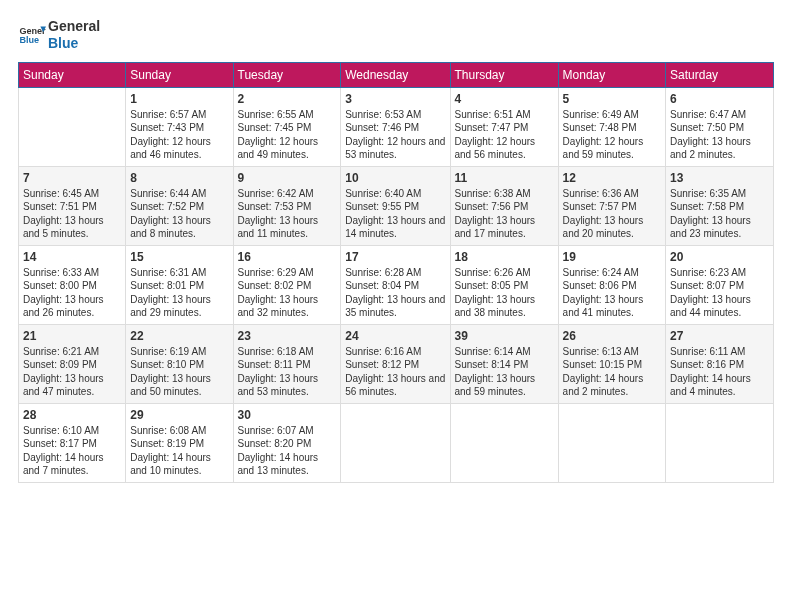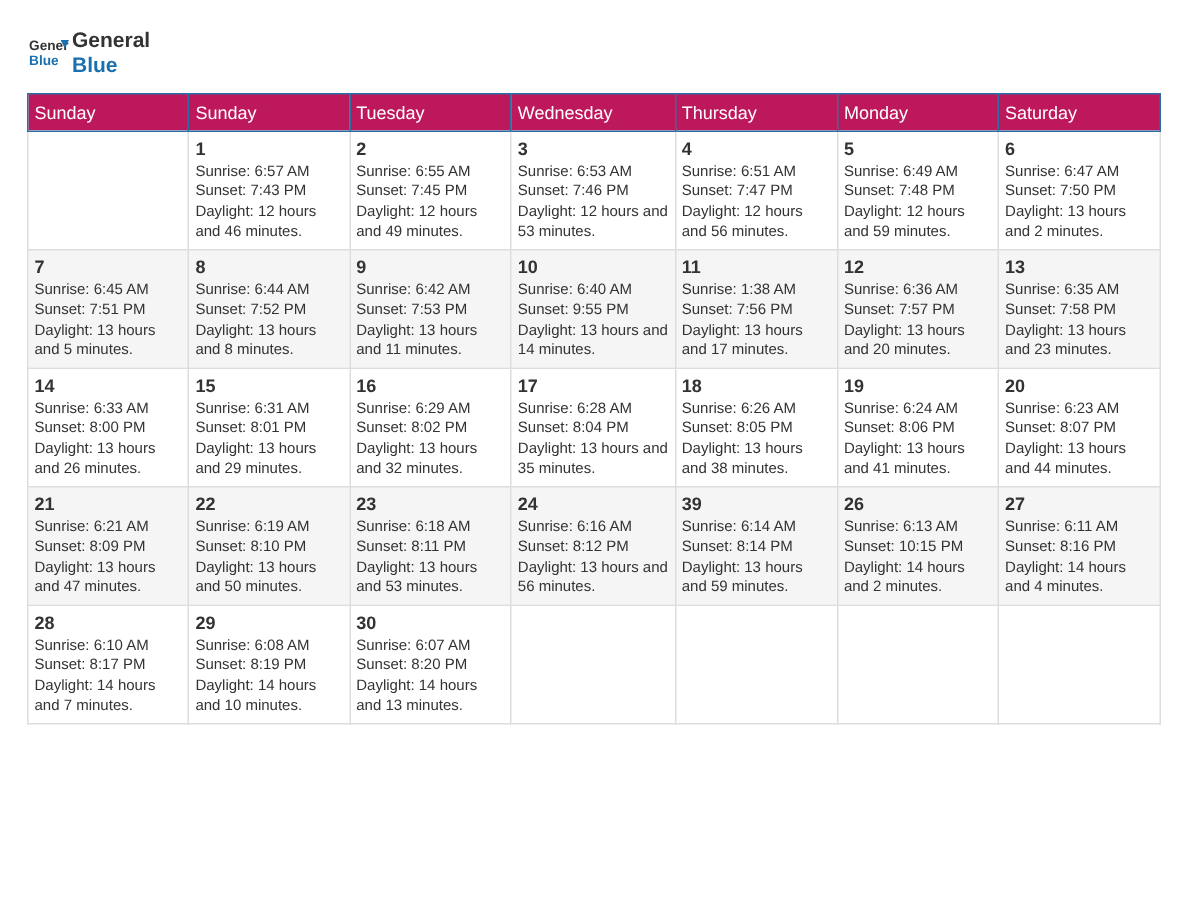--- a/index.html
+++ b/index.html
@@ -191,21 +191,21 @@
           </td>
           <td>
             <span class="day-num">10</span>
             <div class="day-info">Sunrise: 6:40 AM
 Sunset: 9:55 PM
 Daylight: 13 hours
 and 14 minutes.</div>
           </td>
           <td>
             <span class="day-num">11</span>
-            <div class="day-info">Sunrise: 1:38 AM
+            <div class="day-info">Sunrise: 6:38 AM
 Sunset: 7:56 PM
 Daylight: 13 hours
 and 17 minutes.</div>
           </td>
           <td>
             <span class="day-num">12</span>
             <div class="day-info">Sunrise: 6:36 AM
 Sunset: 7:57 PM
 Daylight: 13 hours
 and 20 minutes.</div>

